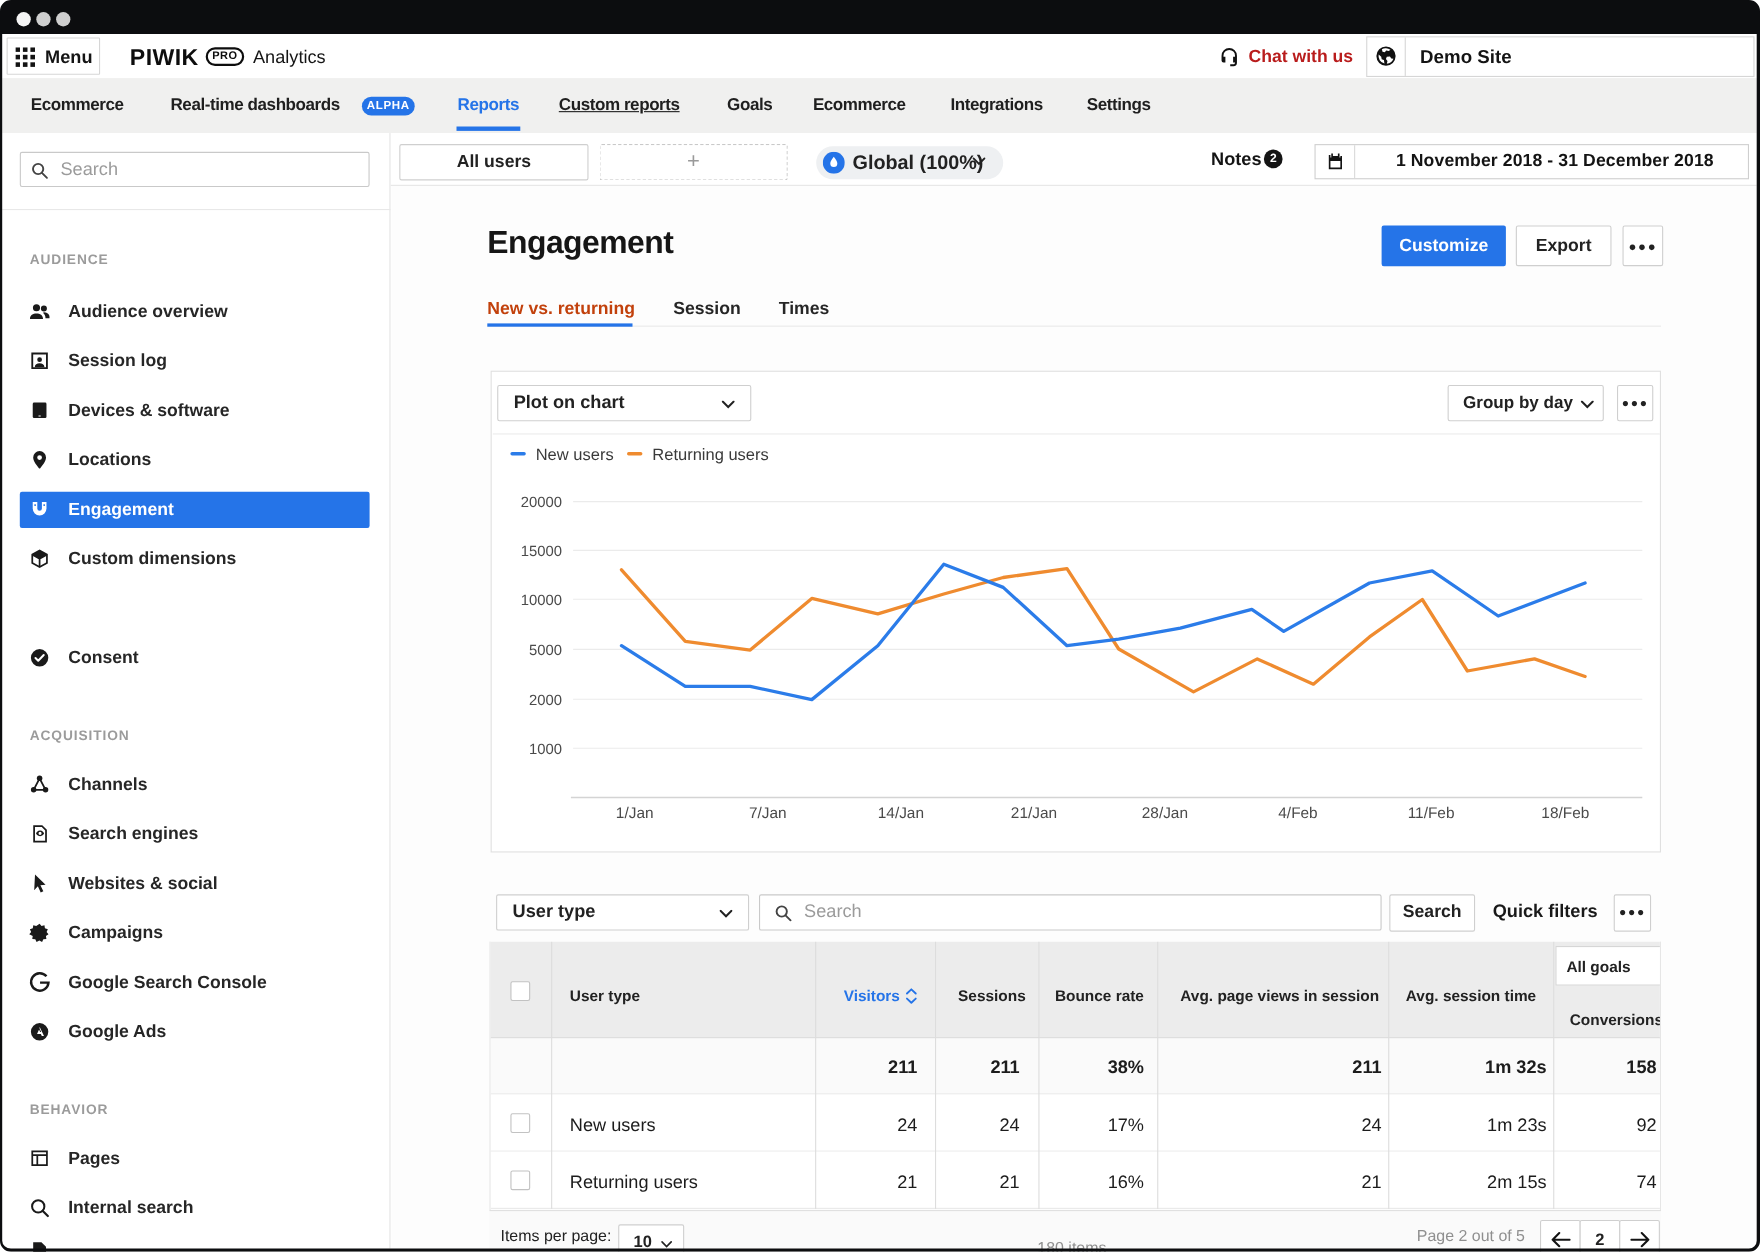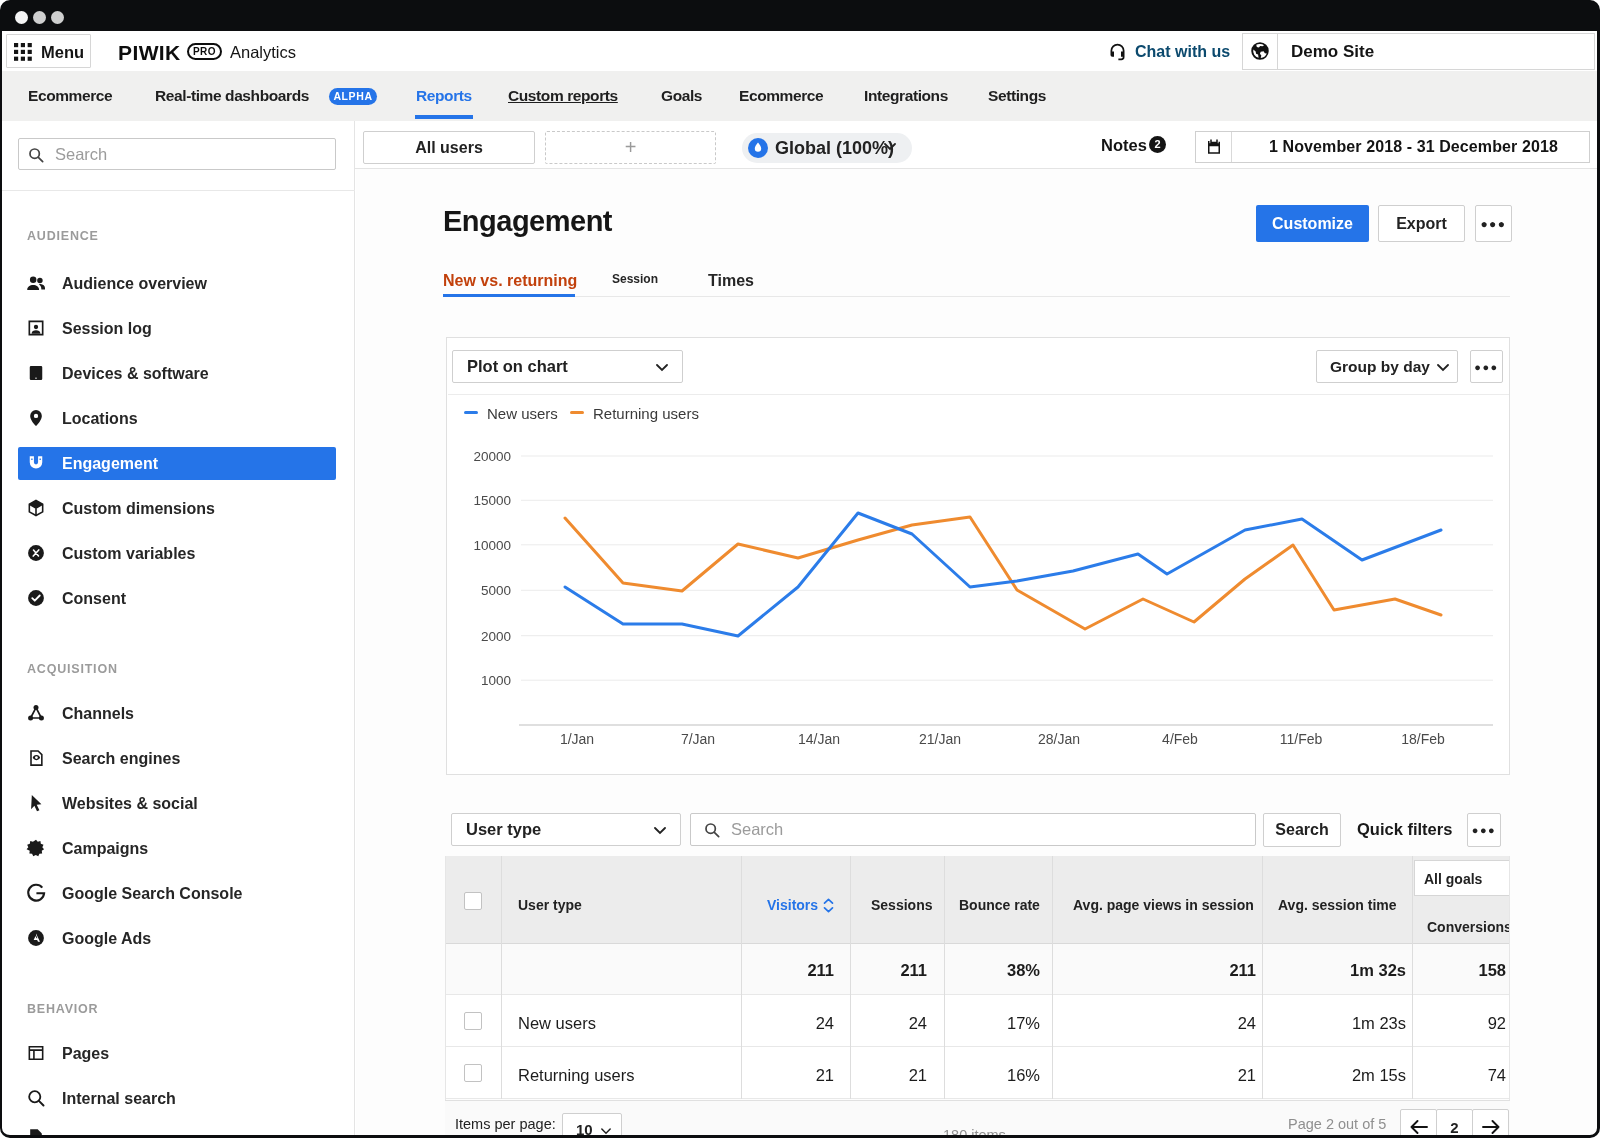--- a/index.html
+++ b/index.html
@@ -61,21 +61,21 @@
     </svg>
     <span class="abs" style="left:34px; top:8px; font-size:16.5px; font-weight:700; color:#141414;">Menu</span>
   </div>
   <span class="abs" style="left:116px; top:10px; font-size:21px; font-weight:800; letter-spacing:0.4px; color:#0d0d0d;">PIWIK</span>
   <span class="abs" style="left:185px; top:12px; width:35px; height:17px; border:2px solid #0d0d0d; border-radius:9px; font-size:10px; font-weight:800; color:#0d0d0d; text-align:center; line-height:13px; letter-spacing:0.5px;">PRO</span>
   <span class="abs" style="left:228px; top:12px; font-size:16.5px; font-weight:400; color:#141414;">Analytics</span>
 
   <svg class="abs" style="left:1105px; top:10px;" width="21" height="21" viewBox="0 0 24 24">
     <path d="M12 3a8 8 0 0 0-8 8v5a2 2 0 0 0 2 2h2v-6H6v-1a6 6 0 1 1 12 0v1h-2v6h2v.4c0 .9-.7 1.6-1.6 1.6H13v2h3.4a3.6 3.6 0 0 0 3.6-3.6V11a8 8 0 0 0-8-8z" fill="#111"></path>
   </svg>
-  <span class="abs" style="left:1133px; top:12px; font-size:16px; font-weight:600; color:#0c4a6e;">Chat with us</span>
+  <span class="abs" style="left:1133px; top:12px; font-size:16px; font-weight:600; color:#b91c1c;">Chat with us</span>
 
   <div class="abs" style="left:1240px; top:2px; width:353px; height:37px; border:1px solid #d6d6d6; background:#fff;">
     <div class="abs" style="left:0; top:0; width:35px; height:35px; border-right:1px solid #d6d6d6;">
       <svg class="abs" style="left:7px; top:7px;" width="20" height="20" viewBox="0 0 24 24">
         <path fill="#111" d="M12 1.5A10.5 10.5 0 1 0 22.5 12 10.5 10.5 0 0 0 12 1.5zm0 2a8.5 8.5 0 0 1 4.9 1.6l-1.9 1.3-2.8-.5-1.5 1.8-2.5-.4-.7-2.9A8.46 8.46 0 0 1 12 3.5zM4 10.2l2.8 2.4.5 2.7 2.4 1 .6 3.9A8.51 8.51 0 0 1 4 10.2zm8.9 10.2l.7-3.1-1.7-2.1 1-2.4 3.4-.5 1.5 2.4 2.3.3a8.52 8.52 0 0 1-7.2 5.4z"></path>
       </svg>
     </div>
     <span class="abs" style="left:48px; top:8px; font-size:17px; font-weight:700; color:#141414;">Demo Site</span>
   </div>
 </div>
@@ -164,27 +164,20 @@
     <span class="tx">Engagement</span>
   </div>
   <div class="sitem" style="top:365px;">
     <svg class="ic" viewBox="0 0 24 24">
         <path fill="none" stroke="#1a1a1a" stroke-width="1.9" d="M12 3l8 4.4v9.2L12 21l-8-4.4V7.4z"></path>
         <path fill="none" stroke="#1a1a1a" stroke-width="1.9" d="M4.2 7.5L12 12l7.8-4.5M12 12v8.6"></path>
         <path fill="#1a1a1a" d="M12 3l8 4.4-8 4.5-8-4.5z"></path>
       </svg>
     <span class="tx">Custom dimensions</span>
   </div>
-  <div class="sitem" style="top:410px;">
-    <svg class="ic" viewBox="0 0 24 24">
-        <circle cx="12" cy="12" r="9.5" fill="#1a1a1a"></circle>
-        <path d="M9 8.5l6 7M15.3 8.3l-6.6 7.4" stroke="#fff" stroke-width="1.9" stroke-linecap="round"></path>
-      </svg>
-    <span class="tx">Custom variables</span>
-  </div>
   <div class="sitem" style="top:455px;">
     <svg class="ic" viewBox="0 0 24 24">
         <circle cx="12" cy="12" r="9.5" fill="#1a1a1a"></circle>
         <path d="M7.5 12.2l3 3 6-6.2" stroke="#fff" stroke-width="2.2" fill="none" stroke-linecap="round" stroke-linejoin="round"></path>
       </svg>
     <span class="tx">Consent</span>
   </div>
 
   <div class="slabel" style="top:541px;">ACQUISITION</div>
 
@@ -255,21 +248,21 @@
 
 <div id="main">
   <span class="abs" style="left:87px; top:36px; font-size:29px; font-weight:700; color:#161616; letter-spacing:-0.5px;">Engagement</span>
   <div class="abs" style="left:900px; top:36px; width:113px; height:37px; background:#2574e8; border-radius:2px; color:#fff; font-size:16px; font-weight:600; display:flex; align-items:center; justify-content:center;">Customize</div>
   <div class="obtn" style="left:1022px; top:36px; width:87px; height:37px;">Export</div>
   <div class="obtn" style="left:1119px; top:36px; width:37px; height:37px; font-size:12px; letter-spacing:1.5px;">
       <span>●●●</span>
     </div>
 
   <span class="abs" style="left:87px; top:103px; font-size:16px; font-weight:600; color:#c2410c;">New vs. returning</span>
-  <span class="abs" style="left:256px; top:103px; font-size:12px; font-weight:600; color:#262626;">Session</span>
+  <span class="abs" style="left:256px; top:103px; font-size:16px; font-weight:600; color:#262626;">Session</span>
   <span class="abs" style="left:352px; top:103px; font-size:16px; font-weight:600; color:#262626;">Times</span>
   <div class="abs" style="left:87px; top:127px; width:1067px; height:1px; background:#e8e8e8;"></div>
   <div class="abs" style="left:87px; top:124.5px; width:132px; height:3.5px; background:#2574e8;"></div>
 
   <div class="abs" style="left:90px; top:168px; width:1064px; height:438px; border:1px solid #e0e0e0; background:#fff;">
     <div class="obtn" style="left:5px; top:12px; width:231px; height:33px; justify-content:flex-start; padding-left:14px; font-size:16.5px;">Plot on chart
       <svg class="abs" style="left:203px; top:13px;" width="12" height="8" viewBox="0 0 12 8">
           <path d="M1 1l5 5 5-5" stroke="#222" stroke-width="1.8" fill="none" stroke-linecap="round"></path>
         </svg>
     </div>

